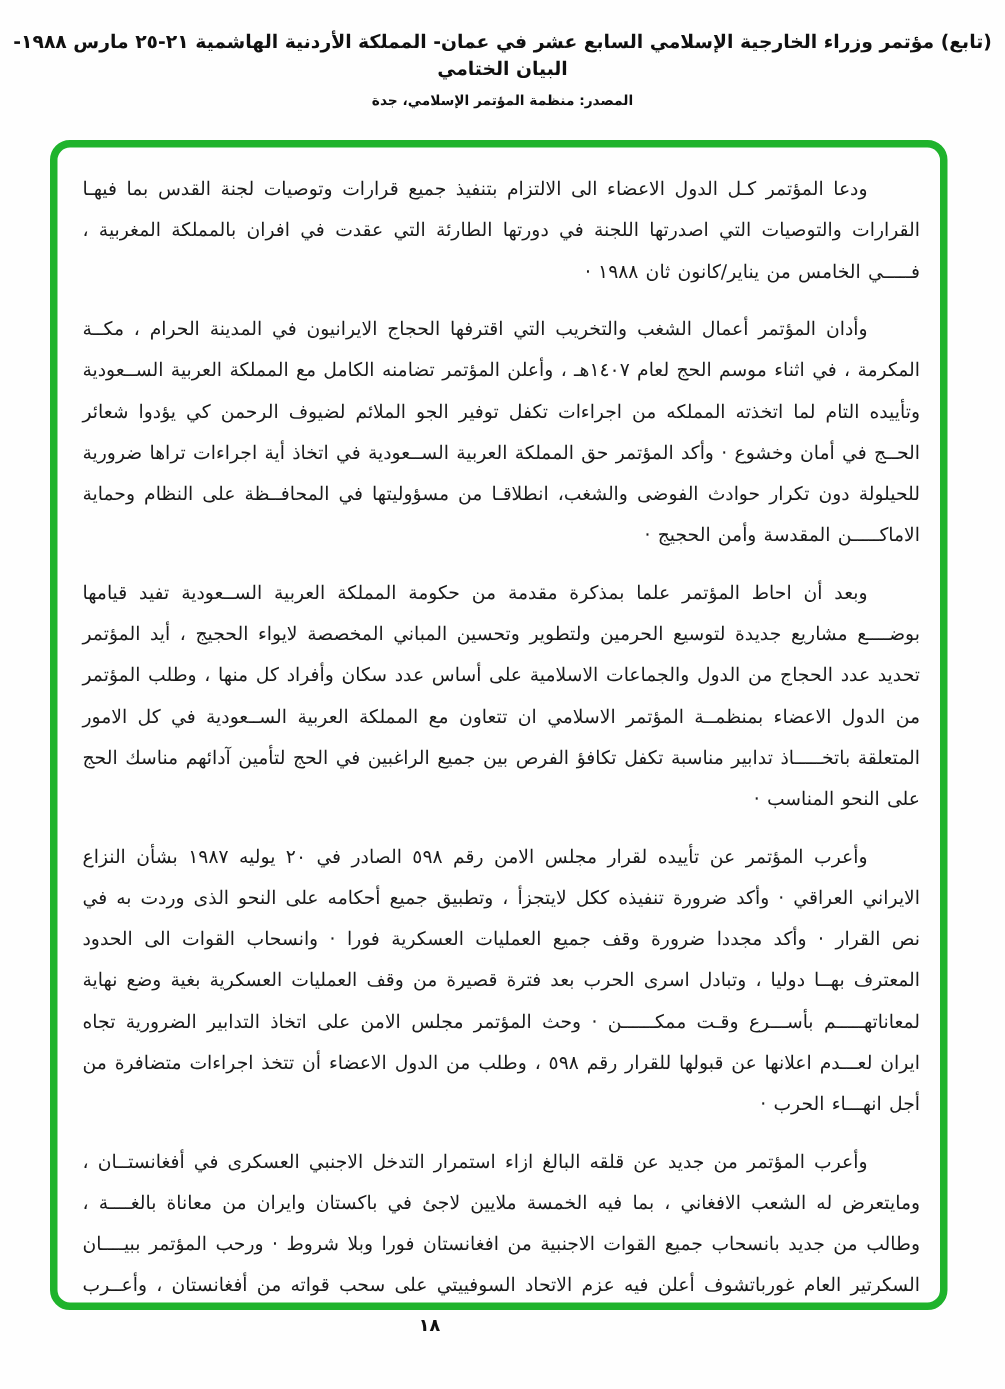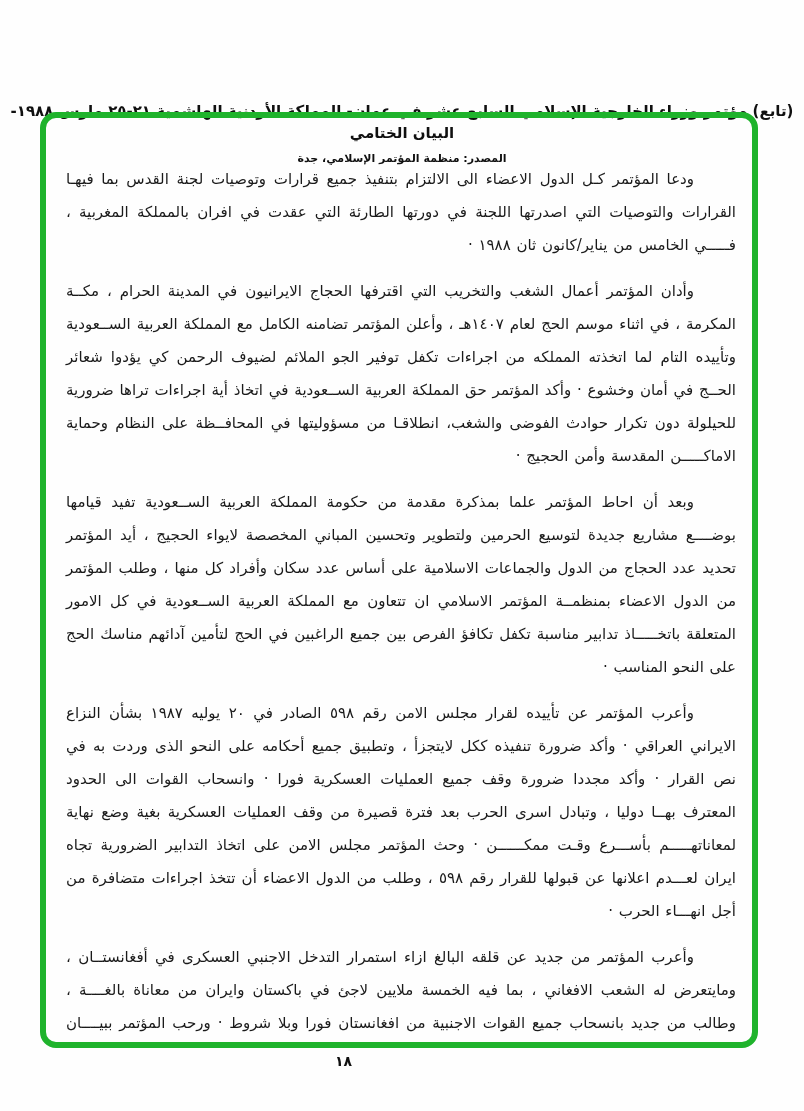--- a/index.html
+++ b/index.html
@@ -12,22 +12,21 @@
     position: relative;
     width: 804px;
     height: 1111px;
     background: #fefefe;
     overflow: hidden;
     color: #161616;
   }
   .doc-header {
     direction: rtl;
     text-align: center;
-    padding-top: 56px;
-    margin-top: 44px;
+    padding-top: 22px;
   }
   .doc-header .title-line {
     font-size: 15px;
     font-weight: bold;
     letter-spacing: 0;
     color: #101010;
     line-height: 22px;
     padding: 0 10px;
   }
   .doc-header .source-line {
@@ -43,21 +42,21 @@
     width: 718px;
     height: 936px;
     border: 6px solid #1fb32c;
     border-radius: 16px;
     box-sizing: border-box;
     background: transparent;
   }
   .frame-content {
     direction: rtl;
     text-align: justify;
-    padding: 45px 16px 0 20px;
+    padding: 17px 16px 0 20px;
     font-size: 15px;
     line-height: 33px;
     color: #1a1a1a;
     overflow: hidden;
     height: 100%;
     box-sizing: border-box;
   }
   .frame-content p {
     margin: 0 0 13px 0;
     text-indent: 42px;

